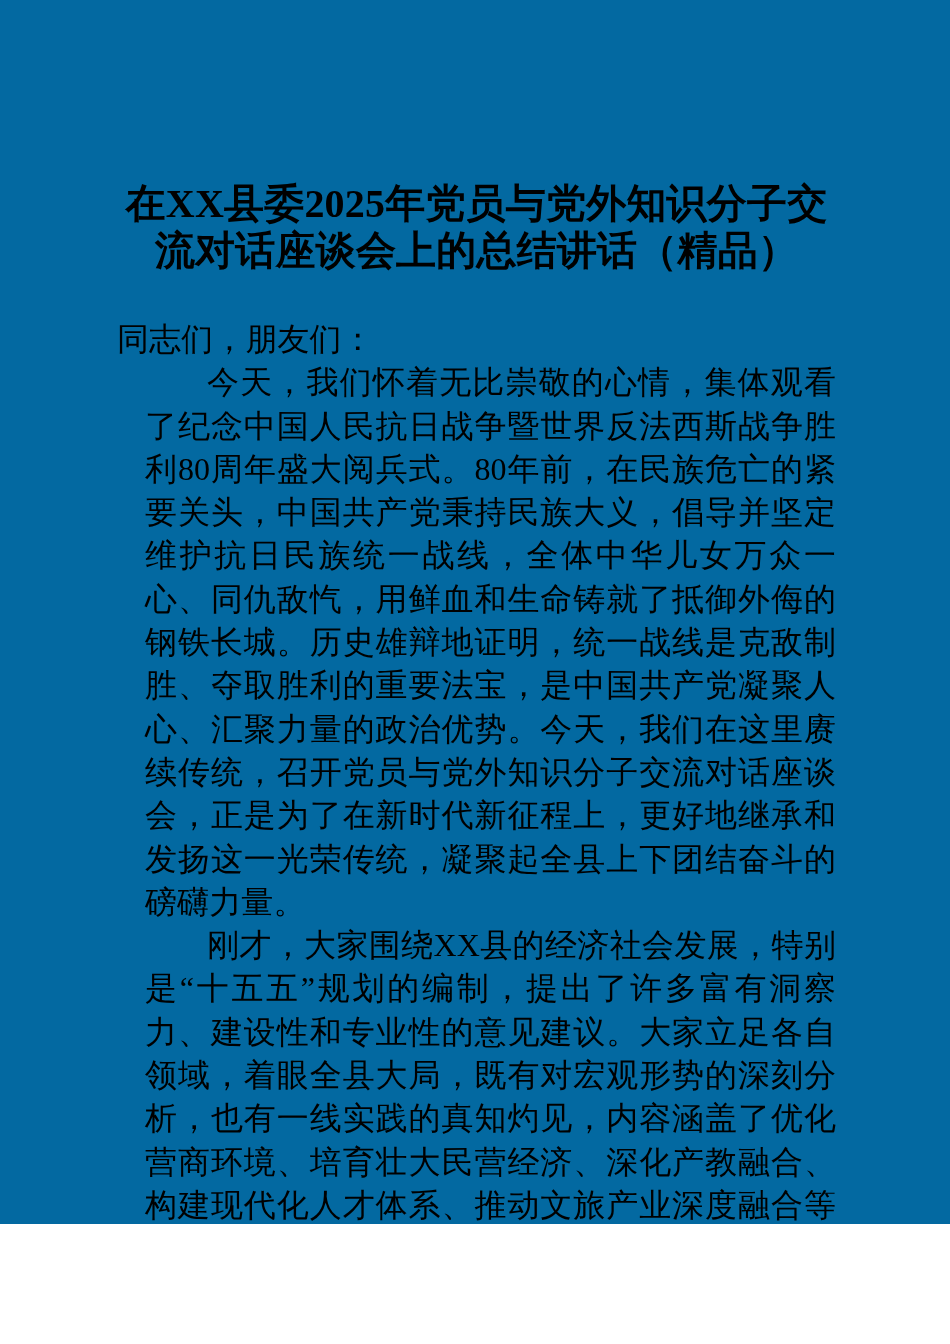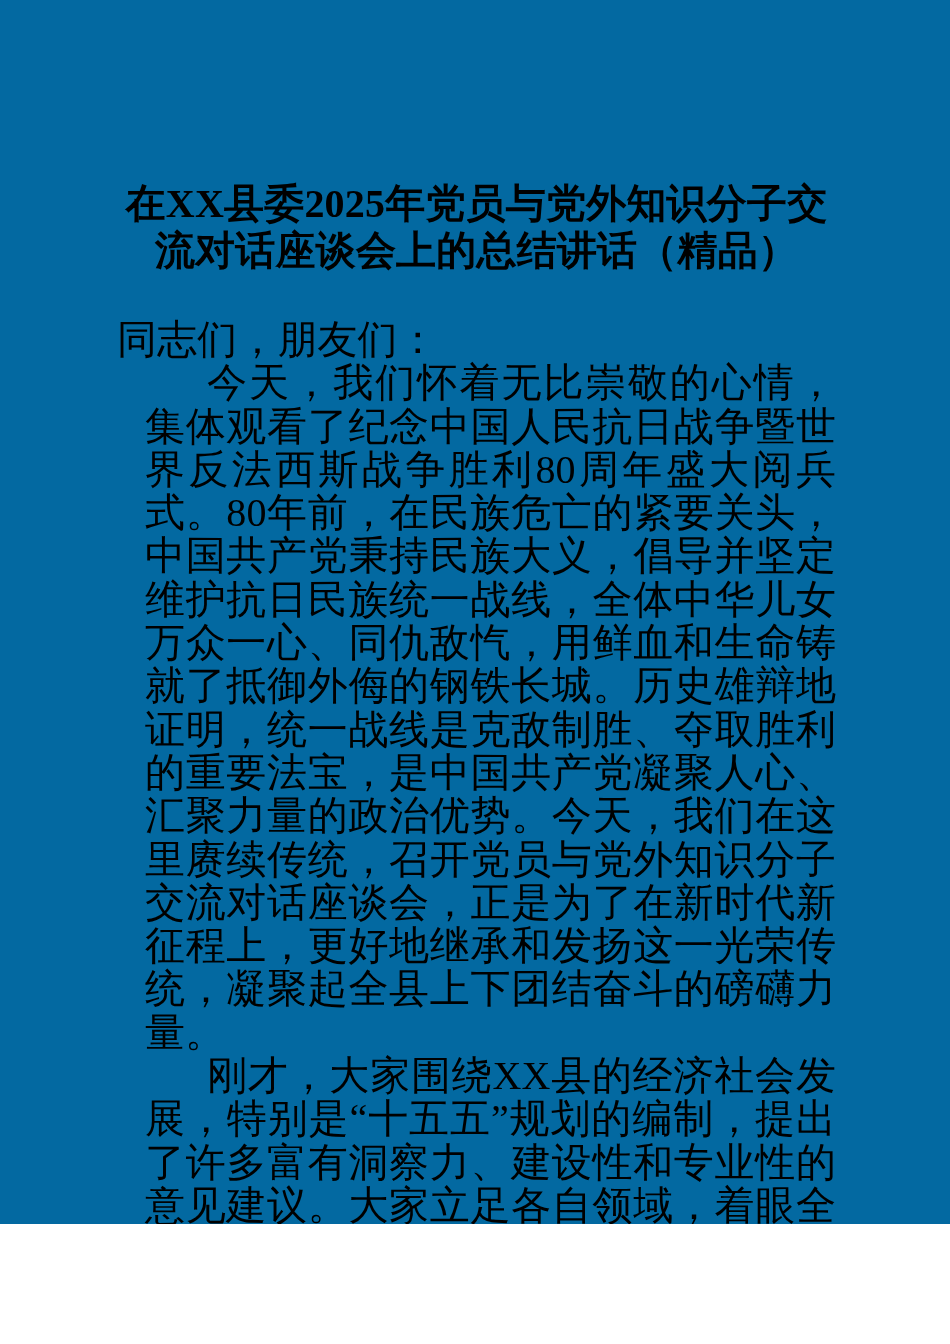--- a/index.html
+++ b/index.html
@@ -36,21 +36,21 @@
     letter-spacing: 0.2px;
     word-break: break-all;
   }
 
   .title-spacer {
     height: 44px;
   }
 
   .para {
     font-family: "Liberation Serif", "DejaVu Serif", serif;
-    font-size: 40px;
+    font-size: 32px;
     line-height: 43.3px;
     color: #000000;
     margin: 0;
     text-align: justify;
     text-justify: inter-character;
     word-break: break-all;
     letter-spacing: 0.1px;
   }
 
   .para.indent {

